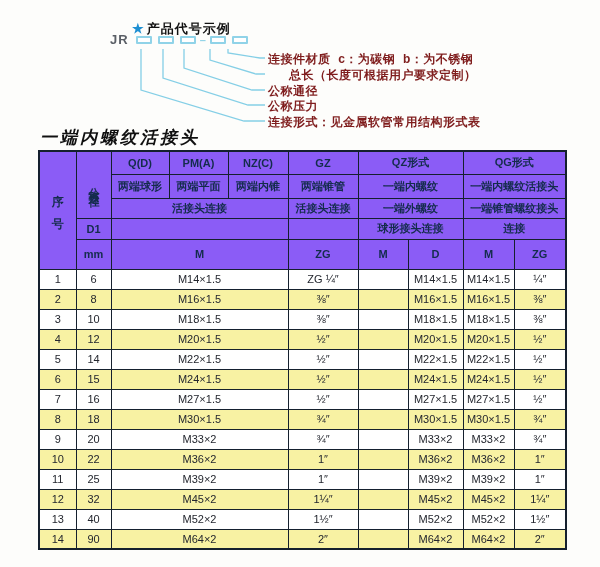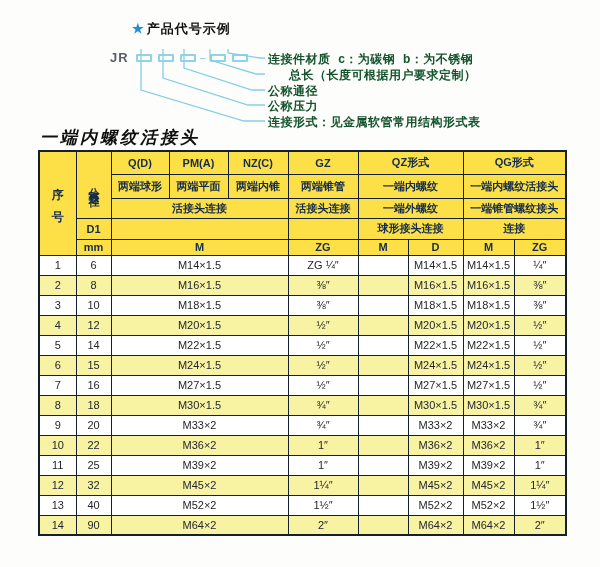--- a/index.html
+++ b/index.html
@@ -4,45 +4,45 @@
 <style>
   * { margin:0; padding:0; box-sizing:border-box; }
   html,body { width:600px; height:567px; background:#fdfdfb; overflow:hidden;
               font-family:"Liberation Sans", sans-serif; }
   .page { position:relative; width:600px; height:567px; }
 
   
   .pc-title { position:absolute; left:116px; top:20px; font-size:13px; font-weight:bold;
               color:#111; letter-spacing:1px;margin-left:16px; }
   .pc-title .star { color:#1e8fd2; margin-right:2px; font-size:13px; }
-  .jr-row { position:absolute; left:110px; top:50px; display:flex; align-items:center; }
+  .jr-row { position:absolute; left:110px; top:32px; display:flex; align-items:center; }
   .jr { font-size:13px; font-weight:bold; color:#5a5f66; letter-spacing:1px; margin-right:4px; }
   .code-box { width:16px; height:8px; border:2px solid #90d3e8; background:#fff;
               border-radius:1px; margin:0 3px; }
   .code-dash { color:#90d3e8; font-weight:bold; margin:0 1px; font-size:11px; }
   svg.lines { position:absolute; left:0; top:0; pointer-events:none; }
-  .pc-label { position:absolute; left:268px; font-size:12px; font-weight:bold; color:#14532d;
+  .pc-label { position:absolute; left:268px; font-size:12px; font-weight:bold; color:#7f1d1d;
               white-space:pre; letter-spacing:0.5px;text-align:right; }
 
   
   .tbl-title { position:absolute; left:40px; top:126px; font-family:"DejaVu Serif", serif;
                font-style:italic; font-weight:bold; font-size:17px; color:#101010;
                letter-spacing:3px; }
 
   
   table.ref { position:absolute; left:38px; top:150px; width:527px; border-collapse:collapse;
               table-layout:fixed; border:2px solid #15202e; }
   .ref th, .ref td { border:1px solid #15202e; text-align:center; vertical-align:middle;
                      padding:0; overflow:hidden; }
-  .ref thead th { background:#fde047; color:#142c4c; font-weight:bold; font-size:11px; }
+  .ref thead th { background:#8b5cf6; color:#142c4c; font-weight:bold; font-size:11px; }
   .ref thead tr.r1 th { height:23px; }
   .ref thead tr.r2 th { height:24px;margin-left:32px; }
   .ref thead tr.r3 th { height:20px; }
   .ref thead tr.r4 th { height:21px;margin-left:36px; }
-  .ref thead tr.r5 th { height:16px; }
+  .ref thead tr.r5 th { height:30px; }
   .ref tbody td { height:20px; font-size:11px; color:#23262e; background:#ffffff; }
   .ref tbody tr:nth-child(even) td { background:#f8f2a3; }
   .vtext { display:inline-block; writing-mode:vertical-lr; text-orientation:upright;
            line-height:1; }
   .v-seq  { letter-spacing:24px; font-size:12px; }
   .v-dn   { letter-spacing:3px; font-size:11px; }
 </style>
 </head>
 <body>
 

